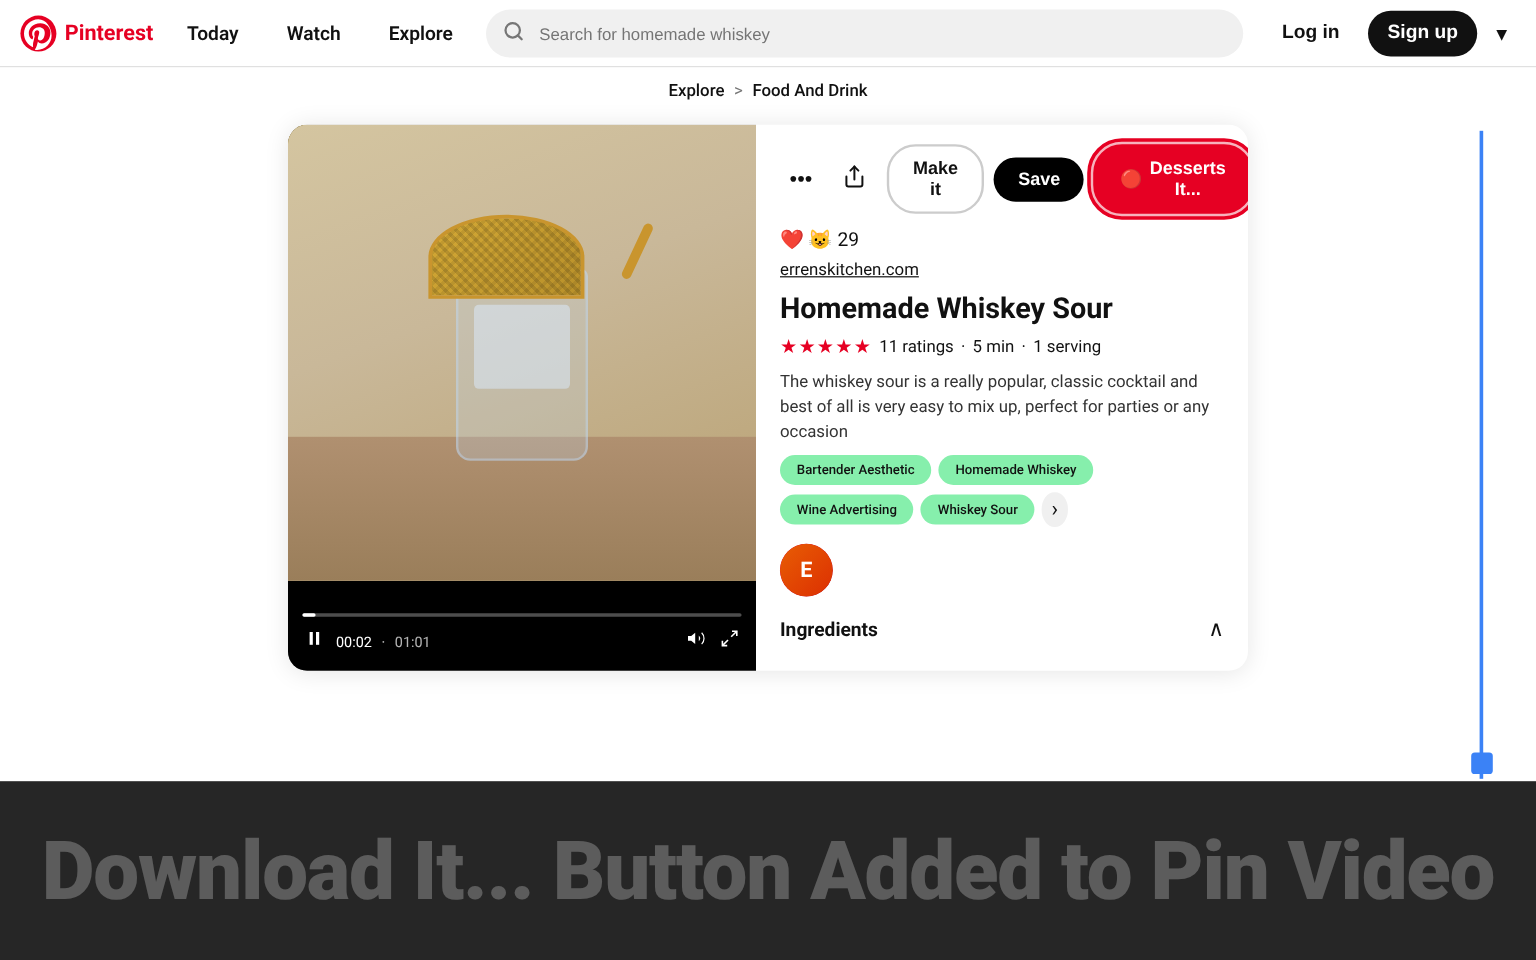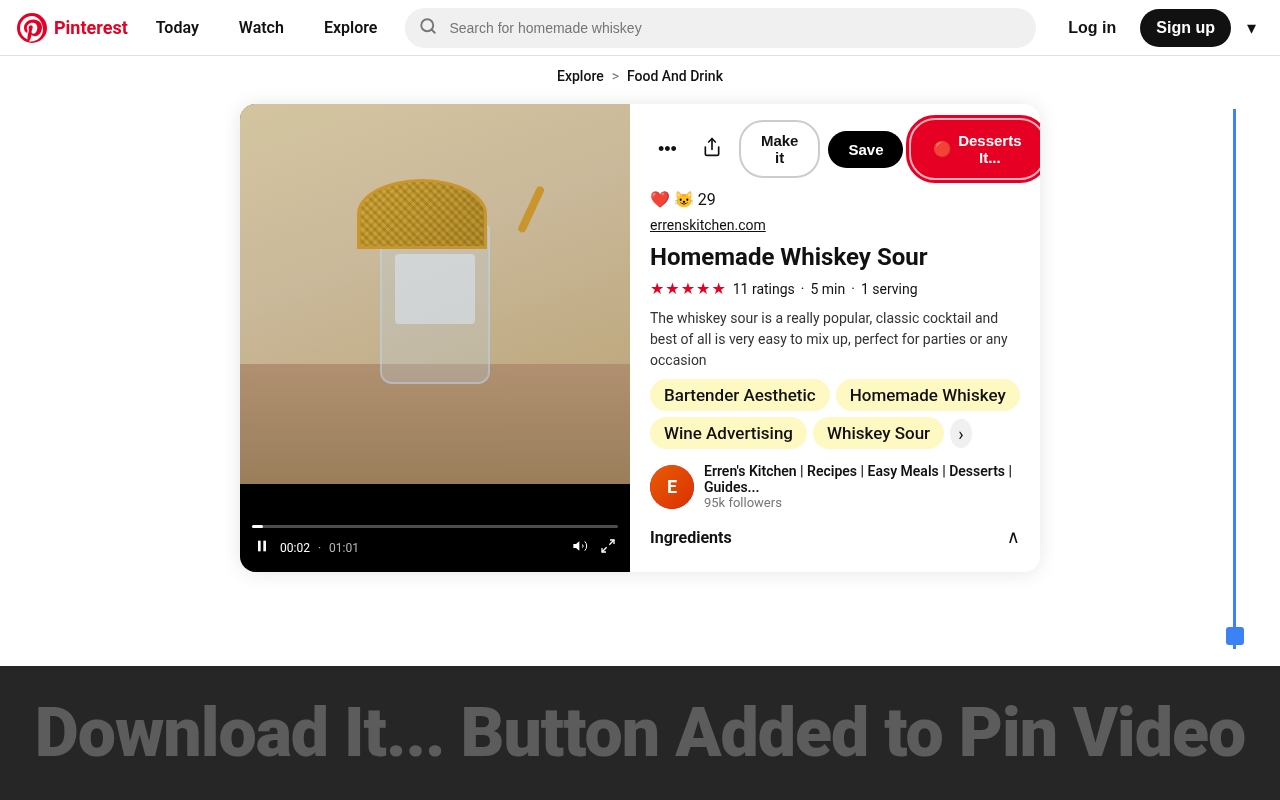--- a/index.html
+++ b/index.html
@@ -58,21 +58,21 @@
     .pin-source-link { color: #111; font-size: 14px; text-decoration: underline; margin-bottom: 10px; display: block; }
     .pin-title { font-size: 24px; font-weight: 700; color: #111; margin-bottom: 8px; }
     .pin-rating { display: flex; align-items: center; gap: 6px; margin-bottom: 10px; }
     .stars { color: #e60023; font-size: 16px; letter-spacing: 1px; }
     .rating-details { font-size: 14px; color: #111; }
     .pin-description { font-size: 14px; color: #333; line-height: 1.5; margin-bottom: 8px; }
     .pin-tags { display: flex; gap: 6px; margin-bottom: 12px; flex-wrap: wrap; }
     .tag { color: #e60023; font-size: 14px; font-weight: 500; cursor: pointer; }
 
     .pin-keywords { display: flex; align-items: center; gap: 6px; margin-bottom: 14px; flex-wrap: wrap; }
-    .keyword-chip { padding: 6px 14px; border-radius: 20px; background: #fef9c3; font-size: 17px; font-weight: 500; color: #111; cursor: pointer; white-space: nowrap; }
+    .keyword-chip { padding: 6px 14px; border-radius: 20px; background: #86efac; font-size: 11px; font-weight: 500; color: #111; cursor: pointer; white-space: nowrap; }
     .keyword-more { color: #111; font-size: 18px; cursor: pointer; padding: 4px 8px; border-radius: 50%; background: #f0f0f0; }
 
     .pin-author { display: flex; align-items: center; gap: 10px; margin-bottom: 16px; }
     .author-avatar { width: 44px; height: 44px; border-radius: 50%; background: linear-gradient(135deg, #e60023, #ad081b); display: flex; align-items: center; justify-content: center; color: #fff; font-weight: 700; font-size: 16px; overflow: hidden; }
     .author-info { flex: 1; }
     .author-name { font-size: 14px; font-weight: 600; color: #111; }
     .author-followers { font-size: 13px; color: #767676; }
 
     .ingredients-section { }
     .ingredients-header { display: flex; align-items: center; justify-content: space-between; margin-bottom: 8px; }
@@ -85,21 +85,21 @@
     
     .pin-info::-webkit-scrollbar { width: 4px; }
     .pin-info::-webkit-scrollbar-track { background: transparent; }
     .pin-info::-webkit-scrollbar-thumb { background: #ccc; border-radius: 2px; }
 
     
     .annotation-line { position: absolute; right: 44px; top: 109px; width: 3px; height: 540px; background: #3b82f6; z-index: 10; pointer-events: none; }
     .annotation-dot { position: absolute; right: 36px; bottom: 155px; width: 18px; height: 18px; background: #3b82f6; border-radius: 3px; z-index: 10; pointer-events: none; }
 
     
-    .bottom-overlay { position: absolute; bottom: 0; left: 0; right: 0; height: 134px; background: rgba(0,0,0,0.85); display: flex; align-items: center; justify-content: center; z-index: 20; }
+    .bottom-overlay { position: absolute; bottom: 0; left: 0; right: 0; height: 149px; background: rgba(0,0,0,0.85); display: flex; align-items: center; justify-content: center; z-index: 20; }
     .bottom-text { font-size: 68px; font-weight: 900; color: rgba(255,255,255,0.25); text-align: center; letter-spacing: -1px; white-space: nowrap; }
   </style>
 </head>
 <body>
 
 <nav>
   <div class="nav">
     <div class="nav-logo">
       <svg class="nav-logo-icon" viewBox="0 0 32 32" fill="#e60023">
         <circle cx="16" cy="16" r="15" fill="#e60023"></circle>
@@ -235,24 +235,20 @@
         <span class="keyword-chip">Homemade Whiskey</span>
         <span class="keyword-chip">Wine Advertising</span>
         <span class="keyword-chip">Whiskey Sour</span>
         <span class="keyword-more">›</span>
       </div>
 
       <div class="pin-author">
         <div class="author-avatar">
           <div style="width:44px;height:44px;border-radius:50%;background:linear-gradient(135deg,#e85d04,#dc2f02);display:flex;align-items:center;justify-content:center;color:white;font-weight:700;font-size:18px;">E</div>
         </div>
-        <div class="author-info">
-          <div class="author-name">Erren's Kitchen | Recipes | Easy Meals | Desserts | Guides...</div>
-          <div class="author-followers">95k followers</div>
-        </div>
       </div>
 
       <div class="ingredients-section">
         <div class="ingredients-header">
           <span class="ingredients-title">Ingredients</span>
           <button class="collapse-btn">∧</button>
         </div>
 
       </div>
 

